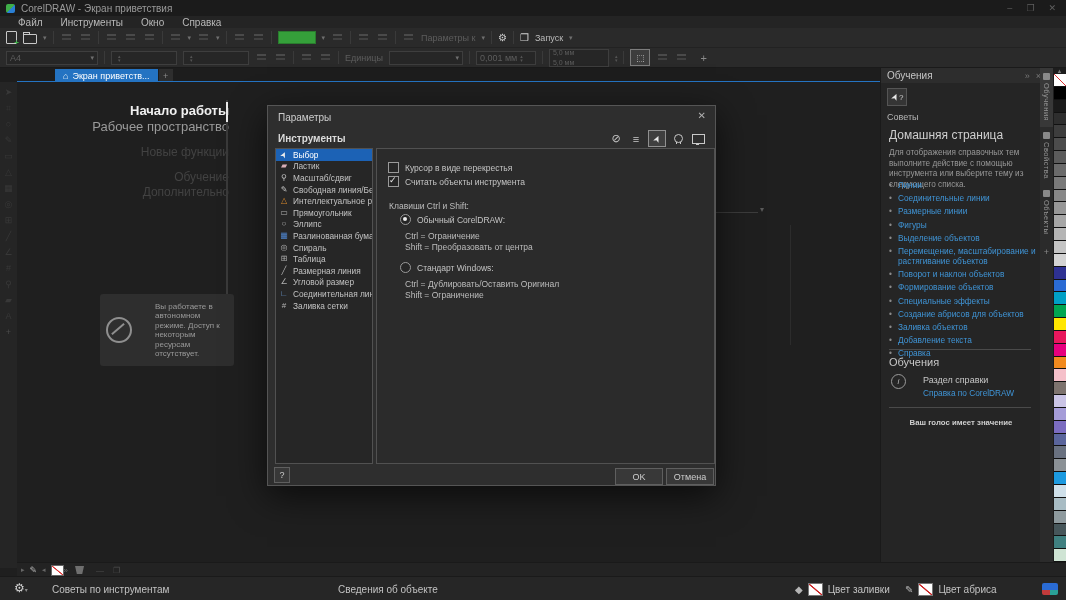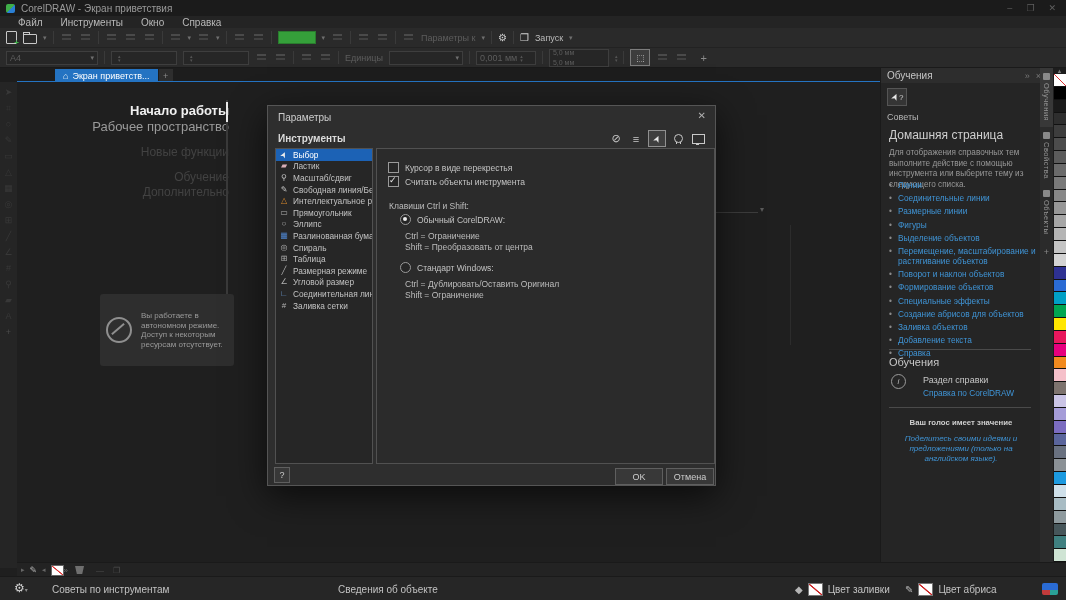--- a/index.html
+++ b/index.html
@@ -40,21 +40,21 @@
   #toolbox{left:0;top:82px;width:17px;height:480px;background:#252525;border-right:1px solid #1a1a1a;display:flex;flex-direction:column;align-items:center;padding-top:6px;gap:7px;}
   #toolbox .tbi{color:#383838;font-size:9px;line-height:9px;}
   
   #docarea{left:17px;top:82px;width:863px;height:480px;background:#1f1f1f;}
   .wnav{position:absolute;right:651px;white-space:nowrap;font-size:12px;}
   .wnav.active{font-size:13px;color:#f0f0f0;font-weight:bold;}
   .wnav.enabled{color:#9a9a9a;font-size:13px;}
   .wnav.disabled{color:#424242;}
   #wvline{left:209px;top:18px;width:2px;height:262px;background:#3a3a3a;}
   #wvline-hi{left:209px;top:20px;width:2px;height:20px;background:#e9e9e9;}
-  #offlinebox{left:83px;top:212px;width:122px;height:64px;background:#2e2e2e;border-radius:3px;display:flex;align-items:center;gap:9px;padding:4px 6px;}
+  #offlinebox{left:83px;top:212px;width:122px;height:64px;background:#2e2e2e;border-radius:3px;display:flex;align-items:center;gap:23px;padding:4px 6px;}
   #wifioff{width:22px;height:22px;border:2px solid #8f8f8f;border-radius:50%;flex:0 0 auto;position:relative;}
   #wifioff::after{content:"";position:absolute;left:2px;top:9px;width:16px;height:2px;background:#8f8f8f;transform:rotate(-40deg);}
   #offlinetext{font-size:8px;color:#9a9a9a;line-height:9.5px;}
   #wrule{left:697px;top:130px;width:44px;height:1px;background:#3c3c3c;}
   #wcaret{left:743px;top:123px;color:#5a5a5a;font-size:8px;}
   #wline2{left:773px;top:143px;width:1px;height:120px;background:#2c2c2c;}
   
   #dialog{left:267px;top:105px;width:447px;height:379px;background:#2e2e2e;border:1px solid #555;box-shadow:0 10px 34px rgba(0,0,0,.65);}
   #dlg-title{position:absolute;left:10px;top:6px;font-size:10px;color:#cdcdcd;}
   #dlg-close{position:absolute;right:9px;top:4px;font-size:10px;color:#b0b0b0;}
@@ -350,21 +350,21 @@
         <div class="tool-row">
           <span class="tool-ic" style="color: rgb(176, 176, 176);">◎</span>
           <span>Спираль</span>
         </div>
         <div class="tool-row">
           <span class="tool-ic" style="color: rgb(176, 176, 176);">⊞</span>
           <span>Таблица</span>
         </div>
         <div class="tool-row">
           <span class="tool-ic" style="color: rgb(176, 176, 176);">╱</span>
-          <span>Размерная режиме</span>
+          <span>Размерная линия</span>
         </div>
         <div class="tool-row">
           <span class="tool-ic" style="color: rgb(176, 176, 176);">∠</span>
           <span>Угловой размер</span>
         </div>
         <div class="tool-row">
           <span class="tool-ic" style="color: rgb(111, 159, 216);">∟</span>
           <span>Соединительная линия</span>
         </div>
         <div class="tool-row">
@@ -432,21 +432,20 @@
         <li>Добавление текста</li>
         <li>Справка</li>
       </ul>
     <div class="dk-rule" style="top:281px"></div>
     <div id="dk-more-title">Обучения</div>
     <div id="dk-info">i</div>
     <div id="dk-help-sec">Раздел справки</div>
     <div id="dk-help-link">Справка по CorelDRAW</div>
     <div class="dk-rule" style="top:339px"></div>
     <div id="dk-voice-title">Ваш голос имеет значение</div>
-    <div id="dk-voice-link">Поделитесь своими идеями и предложениями (только на английском языке).</div>
   </div>
 
   <div id="tabstrip" class="abs">
       <div class="vtab act">
         <span class="ti"></span>
         <span class="vt">Обучения</span>
       </div>
       <div class="vtab">
         <span class="ti"></span>
         <span class="vt">Свойства</span>

